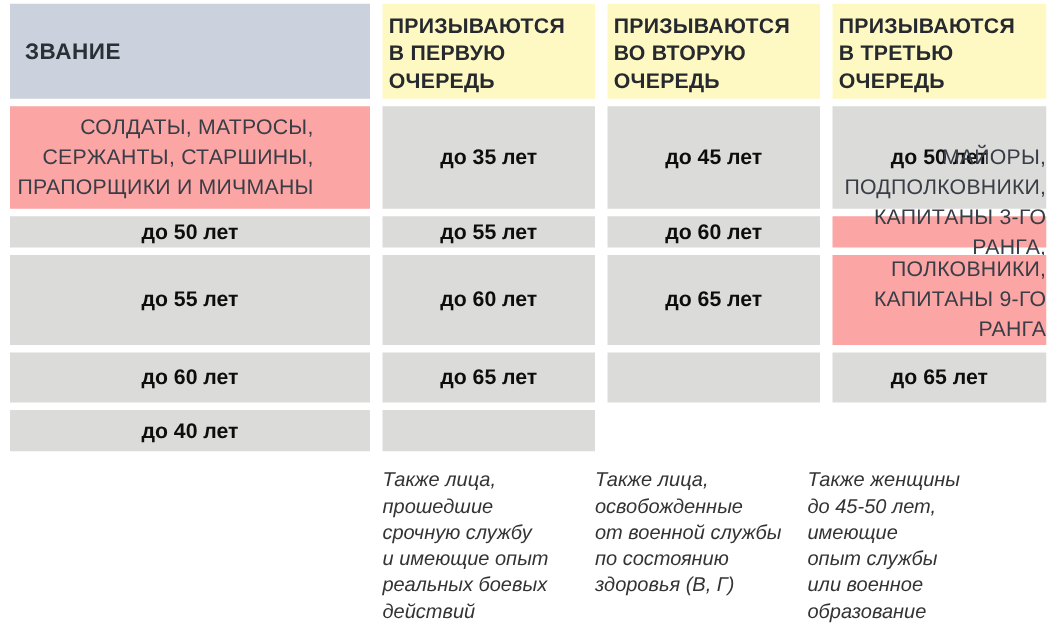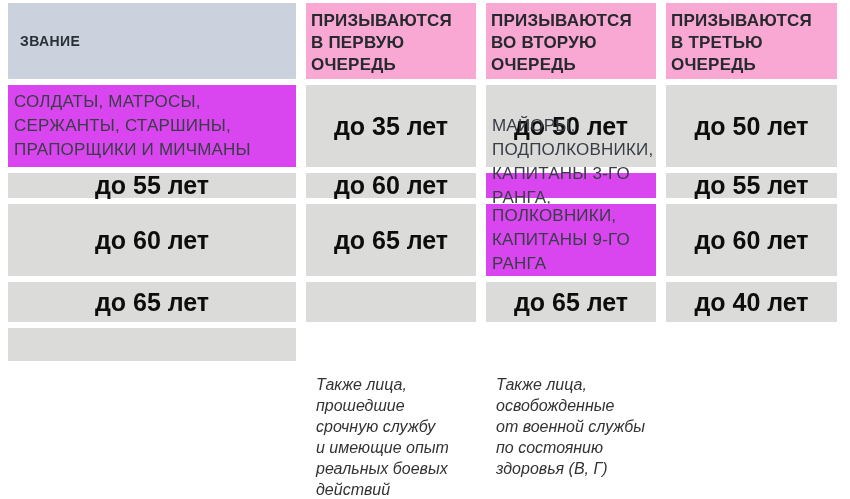--- a/index.html
+++ b/index.html
@@ -13,64 +13,64 @@
   .grid{
     position:absolute;left:8px;top:3px;
     display:grid;
     grid-template-columns:288px 170px 170px 171px;
     grid-template-rows:76px 82px 25px 72px 40px 33px;
     gap:6px 10px;
   }
   .cell{box-sizing:border-box;}
   
   .rank-cell{
-    background:#d946ef;
+    background:#fca5a5;
     color:#383d46;
     font-size:17px;
     line-height:24px;
     letter-spacing:0.2px;
     display:flex;align-items:center;
     padding-left:6px;
     white-space:pre-line;
+    text-align:right;
   }
   .rank-head{
     background:#ccd2dd;
     color:#2b2f36;
-    font-size:14px;
+    font-size:18px;
     font-weight:600;
     letter-spacing:0.4px;
     display:flex;align-items:center;
     padding-left:12px;
   }
   
   .col-head{
-    background:#f9a8d4;
+    background:#fef9c3;
     color:#26292e;
     font-size:17px;
     font-weight:600;
     line-height:22px;
     letter-spacing:0.2px;
     padding:7px 6px 0 5px;
     white-space:pre-line;
   }
   
   .age-cell{
     background:#dbdbd9;
     color:#0d0d0d;
-    font-size:25px;
+    font-size:17px;
     font-weight:700;
     display:flex;align-items:center;justify-content:center;
     white-space:pre-line;
   }
   
   .notes{
     position:absolute;left:8px;top:374px;
     display:grid;
     grid-template-columns:288px 170px 170px 171px;
-    column-gap:10px;
   }
   .note{
     font-style:italic;
     font-size:16px;
     line-height:21px;
     color:#333333;
     padding-left:10px;
     white-space:pre-line;
   }
   .note.n1{grid-column:2;}
@@ -91,20 +91,21 @@
 ВО ВТОРУЮ
 ОЧЕРЕДЬ</div>
     <div class="cell col-head">ПРИЗЫВАЮТСЯ
 В ТРЕТЬЮ
 ОЧЕРЕДЬ</div>
 
     <div class="cell rank-cell">СОЛДАТЫ, МАТРОСЫ,
 СЕРЖАНТЫ, СТАРШИНЫ,
 ПРАПОРЩИКИ И МИЧМАНЫ</div>
     <div class="cell age-cell">до 35 лет</div>
+    <div class="cell age-cell">до 45 лет</div>
     <div class="cell age-cell">до 50 лет</div>
 
     <div class="cell age-cell">до 50 лет</div>
     <div class="cell age-cell">до 55 лет</div>
     <div class="cell age-cell">до 60 лет</div>
 
     <div class="cell rank-cell">МАЙОРЫ, ПОДПОЛКОВНИКИ,
 КАПИТАНЫ 3-ГО РАНГА,
 КАПИТАНЫ 2-ГО РАНГА</div>
     <div class="cell age-cell">до 55 лет</div>
@@ -128,14 +129,20 @@
 прошедшие
 срочную службу
 и имеющие опыт
 реальных боевых
 действий</div>
     <div class="note n2">Также лица,
 освобожденные
 от военной службы
 по состоянию
 здоровья (В, Г)</div>
+    <div class="note n3">Также женщины
+до 45-50 лет,
+имеющие
+опыт службы
+или военное
+образование</div>
   </div>
 </div>
 
 </body></html>

